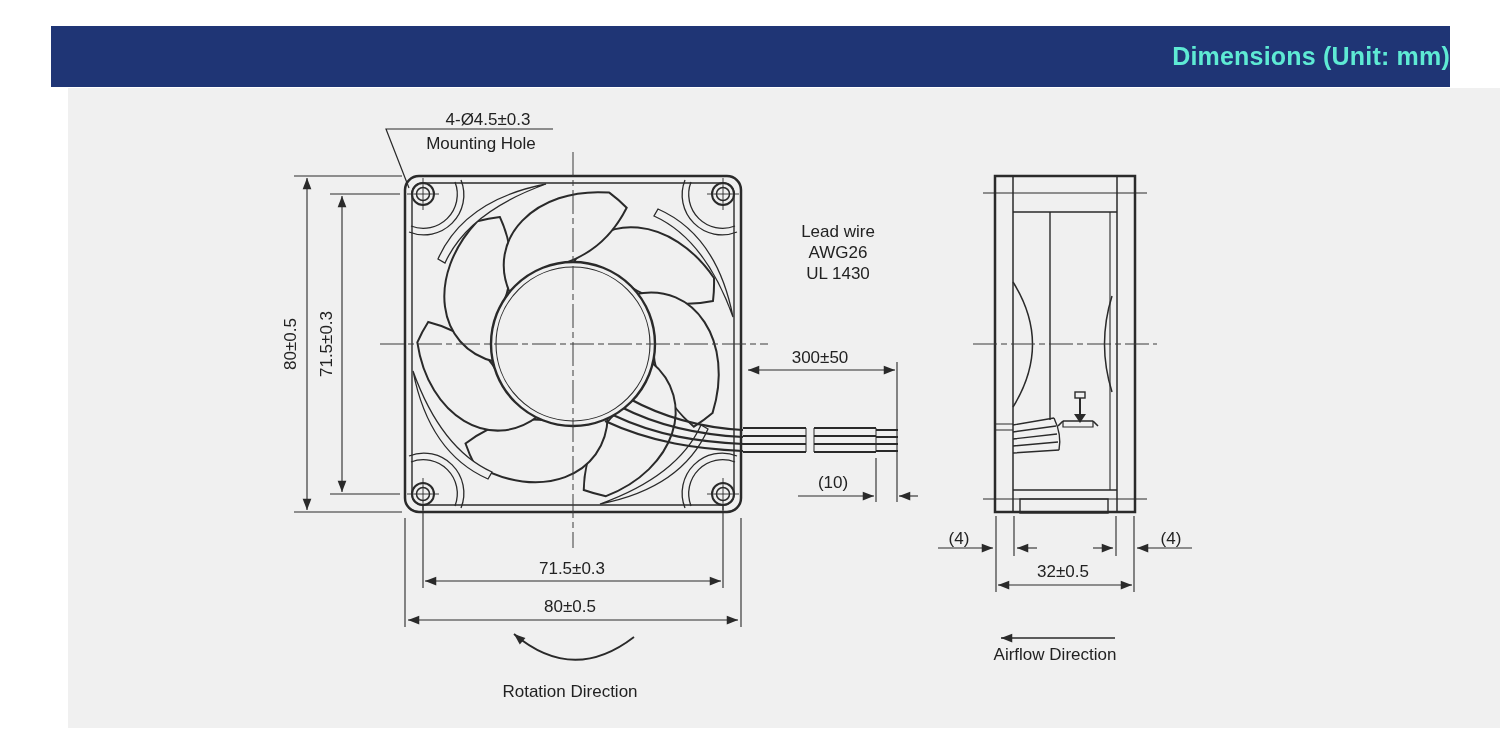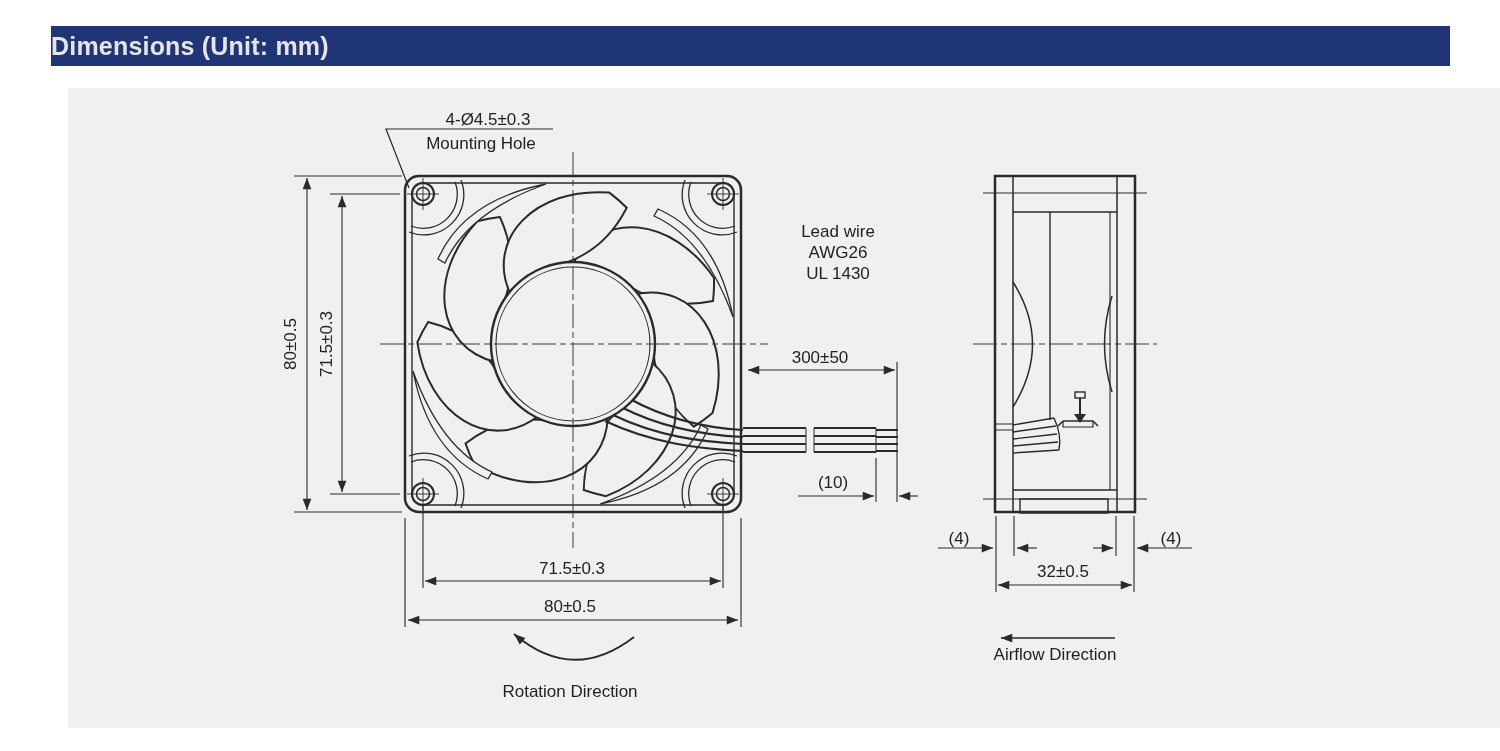--- a/index.html
+++ b/index.html
@@ -1,19 +1,19 @@
 <!DOCTYPE html>
 <html><head>
 <meta charset="utf-8">
 <style>
   html,body{margin:0;padding:0;background:#ffffff;}
   body{width:1500px;height:751px;position:relative;font-family:"Liberation Sans",sans-serif;overflow:hidden;}
   .header-bar{
-    position:absolute;left:51px;top:26px;width:1399px;height:40px;
-    background:#1f3575;color:#e5e5e5;display:flex;align-items:center;justify-content:flex-start;
+    position:absolute;left:51px;top:26px;width:1399px;height:61px;
+    background:#1f3575;color:#5eead4;display:flex;align-items:center;justify-content:flex-end;
   }
   .header-bar span{font-size:25px;font-weight:bold;letter-spacing:.2px;}
   .drawing-panel{
     position:absolute;left:68px;top:88px;width:1450px;height:640px;
     background:#f0f0f0;
   }
   svg text{font-family:"Liberation Sans",sans-serif;fill:#222222;}
   .dim-text{font-size:17px;}
   .note-text{font-size:17px;}
 </style>

